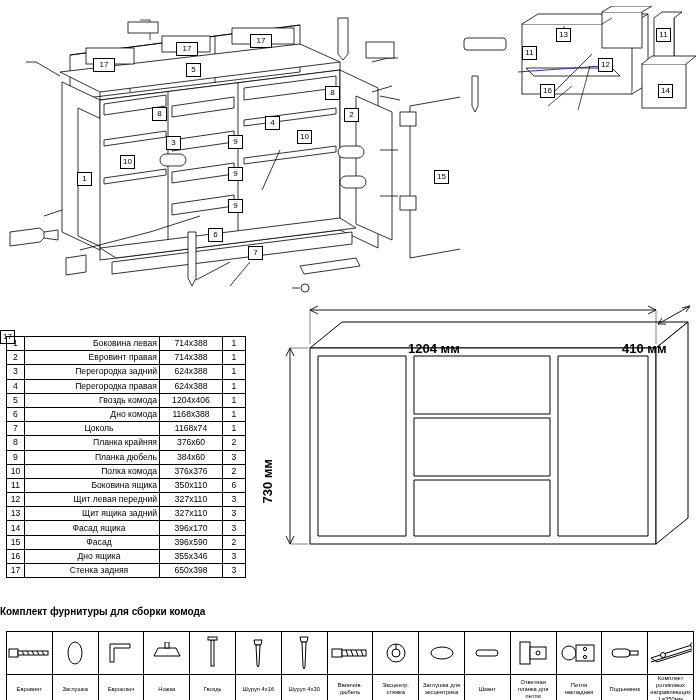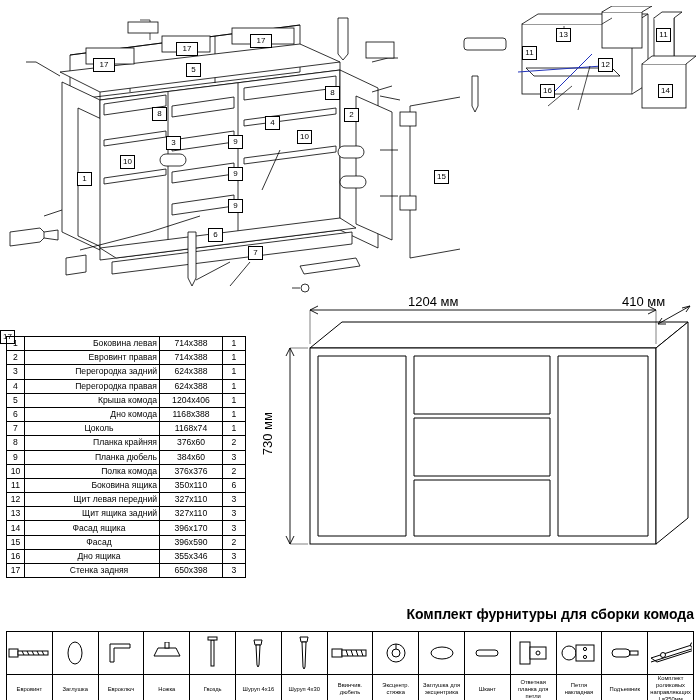--- a/index.html
+++ b/index.html
@@ -15,28 +15,28 @@
   .parts{position:absolute;left:6px;top:336px;width:240px;border-collapse:collapse;font-size:8.6px;}
   .parts td{border:1px solid #000;padding:0 2px;height:13.2px;line-height:13px;}
   .parts td.idx{width:13px;text-align:center;}
   .parts td.nm{text-align:right;padding-left:4px;}
   .parts td.dim{width:58px;text-align:center;}
   .parts td.qty{width:18px;text-align:center;}
   .parts tr.centername td.nm{text-align:center;padding-left:16px;}
 
   
   .hwwrap{position:absolute;left:6px;top:631px;width:688px;}
-  .hwtitle{position:absolute;left:0;top:606px;width:694px;text-align:right;font-size:14px;font-weight:bold;}
+  .hwtitle{position:absolute;left:0;top:606px;width:694px;text-align:left;font-size:10px;font-weight:bold;}
   table.hw{border-collapse:collapse;width:688px;font-size:6px;table-layout:fixed;}
   table.hw td{border:1px solid #000;text-align:center;vertical-align:middle;}
   table.hw tr.icons td{height:40px;}
   table.hw tr.names td{height:22px;line-height:7px;font-size:5.8px;padding:0 1px;}
 
   
-  .dimtxt{position:absolute;font-weight:normal;font-size:13px;}
+  .dimtxt{position:absolute;font-weight:bold;font-size:13px;margin-top:47px;}
   .vert{writing-mode:vertical-rl;transform:rotate(180deg);}
 </style>
 </head>
 <body>
 
 <div class="stage">
 
   <div class="abs" style="left:0;top:0;width:460px;height:330px;">
     <svg width="460" height="330" viewBox="0 0 460 330">
       <g stroke="#000" fill="none" stroke-width="0.8">
@@ -194,21 +194,21 @@
           <td class="qty">1</td>
         </tr>
         <tr>
           <td class="idx">4</td>
           <td class="nm">Перегородка правая</td>
           <td class="dim">624x388</td>
           <td class="qty">1</td>
         </tr>
         <tr>
           <td class="idx">5</td>
-          <td class="nm">Крыша комода</td>
+          <td class="nm">Гвоздь комода</td>
           <td class="dim">1204x406</td>
           <td class="qty">1</td>
         </tr>
         <tr>
           <td class="idx">6</td>
           <td class="nm">Дно комода</td>
           <td class="dim">1168x388</td>
           <td class="qty">1</td>
         </tr>
         <tr class="centername">

